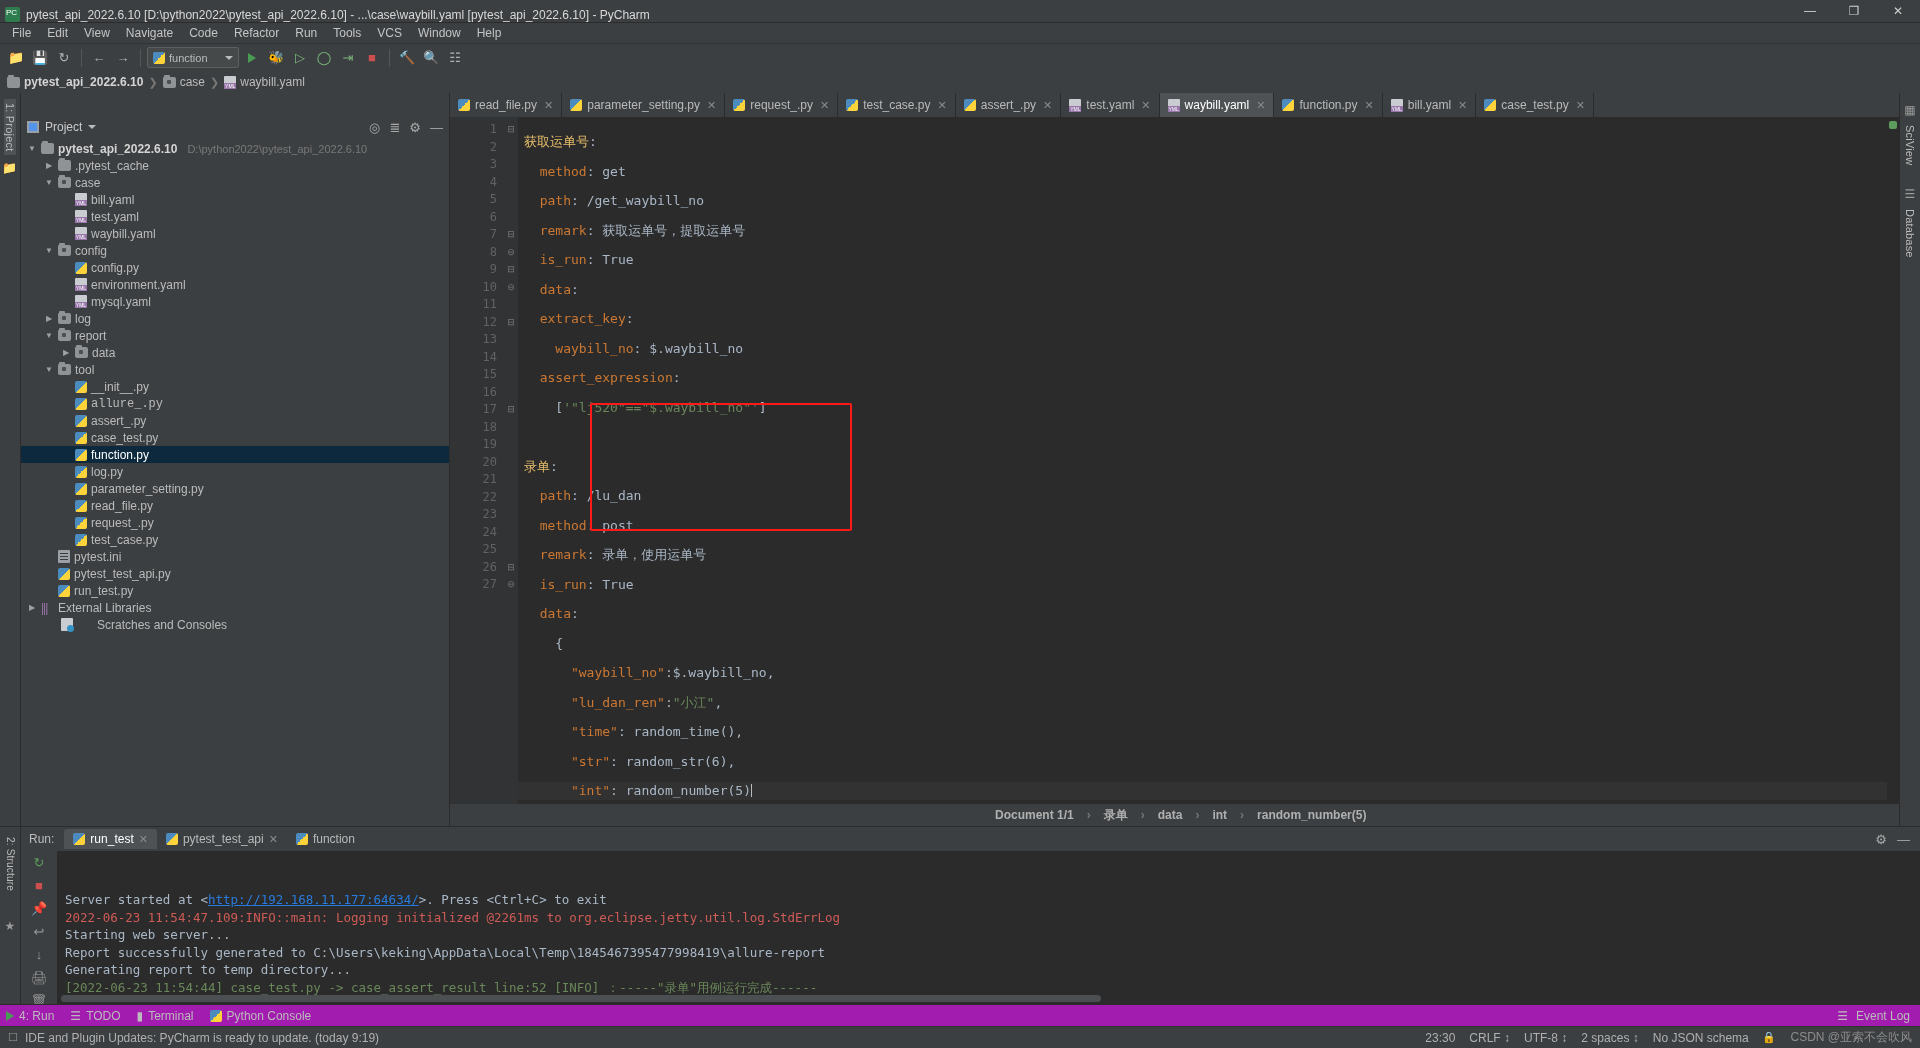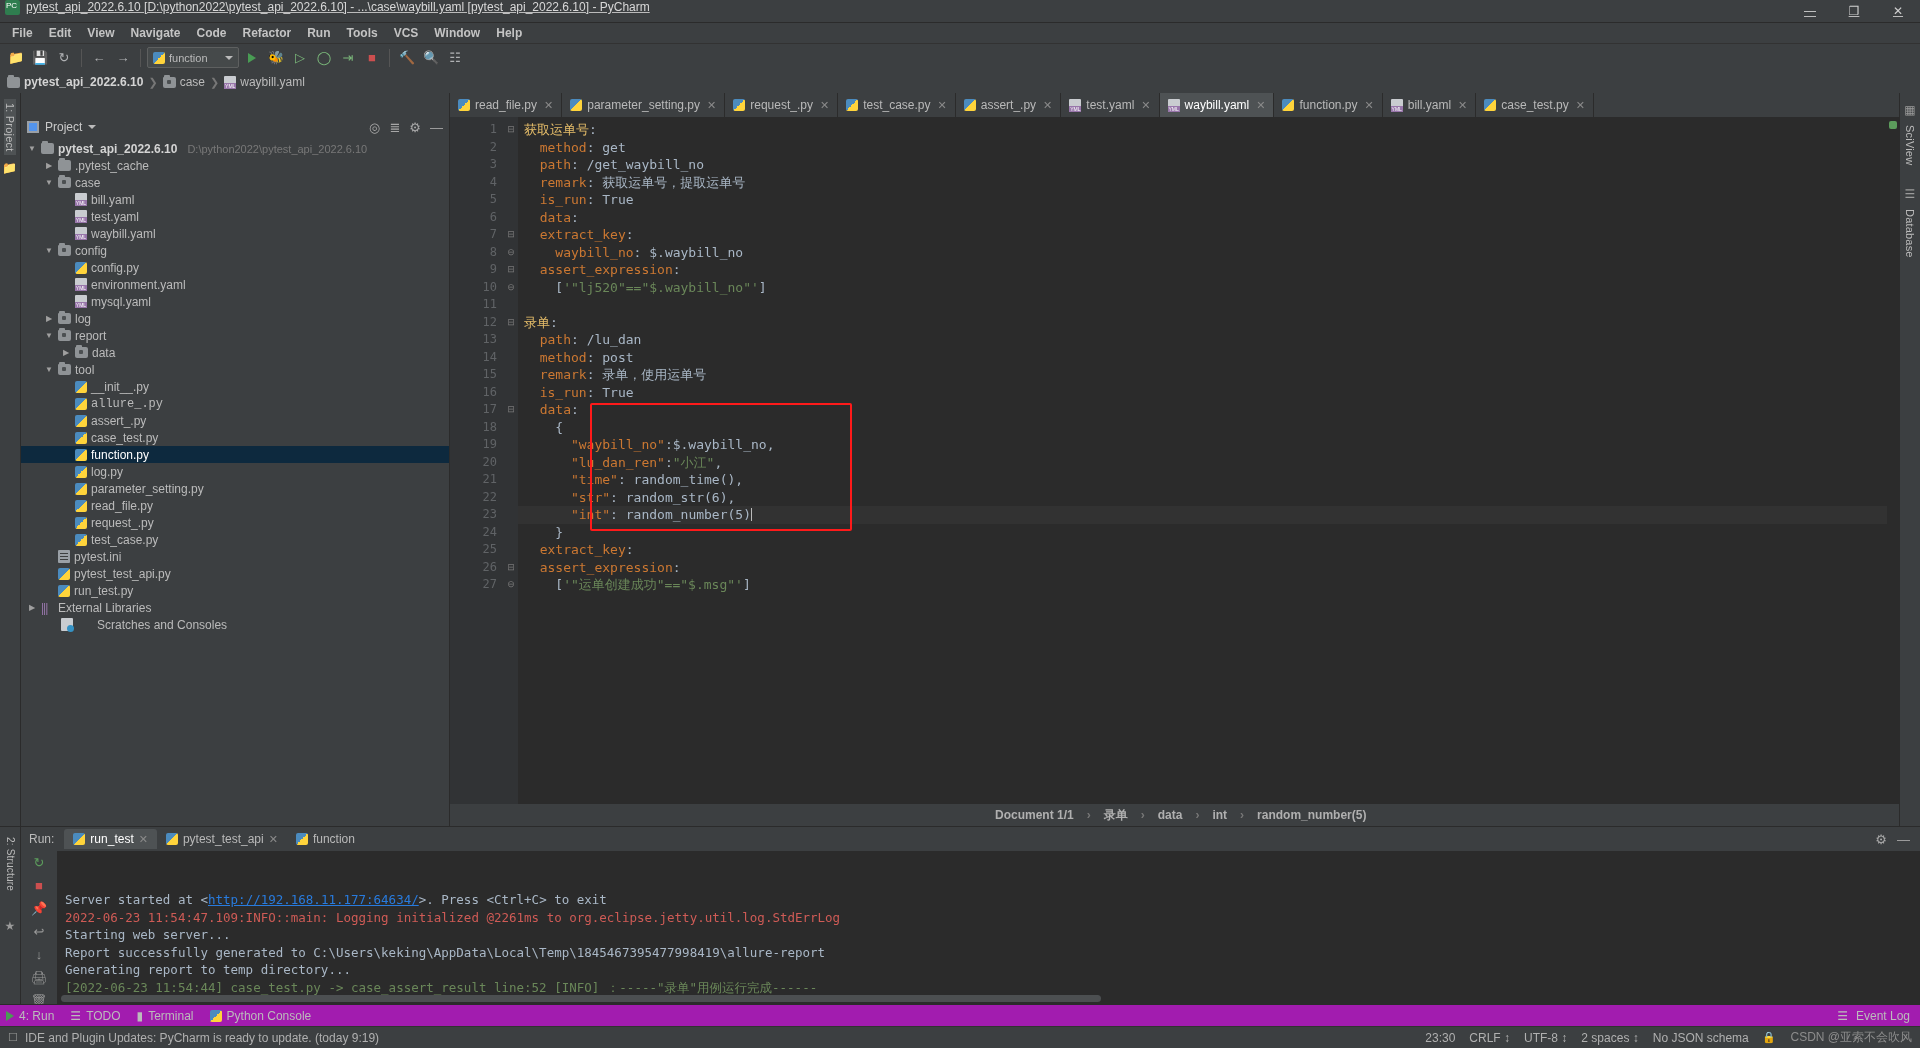--- a/index.html
+++ b/index.html
@@ -7,22 +7,22 @@
     width: 1920px; height: 1048px;
     background: #3c3f41;
     font-family: "Liberation Sans", sans-serif;
     overflow: hidden;
     color: #bbbbbb;
   }
   .app { position: relative; width: 1920px; height: 1048px; display: flex; flex-direction: column; }
 
   
   .titlebar {
-    height: 36px; background: #3c3f41; display: flex; align-items: flex-start;
-    border-bottom: 1px solid #2b2b2b; flex: 0 0 22px; text-decoration: underline;
+    height: 36px; background: #3c3f41; display: flex; align-items: flex-end;
+    border-bottom: 1px solid #2b2b2b; flex: 0 0 22px;
   }
   .title-ico {
     width: 15px; height: 15px; margin: 0 6px 0 5px;
     background: #2f7d4f; border-radius: 2px; position: relative; flex: 0 0 15px;
   }
   .title-ico::after {
     content: "PC"; position: absolute; left: 1px; top: 1px;
     font-size: 8px; color: #ffffff; font-family: "Liberation Sans", sans-serif;
   }
   .title-text { font-size: 12px; color: #d8d8d8; white-space: nowrap; }
@@ -31,21 +31,21 @@
     width: 44px; height: 22px; display: flex; align-items: center; justify-content: center;
     font-size: 12px; color: #d0d0d0;
   }
 
   
   .menubar {
     height: 21px; background: #3c3f41; display: flex; align-items: center;
     padding-left: 4px; flex: 0 0 21px; border-bottom: 1px solid #323232;
   }
   .menu-item {
-    font-size: 12px; color: #c4c4c4; padding: 2px 8px; white-space: nowrap; font-weight: bold;
+    font-size: 12px; color: #c4c4c4; padding: 2px 8px; white-space: nowrap;
   }
 
   
   .toolbar {
     height: 27px; background: #3c3f41; display: flex; align-items: center;
     padding-left: 5px; gap: 2px; flex: 0 0 27px;
   }
   .tb-ico {
     width: 22px; height: 22px; display: flex; align-items: center; justify-content: center;
     font-size: 13px; color: #afb1b3; border-radius: 2px;
@@ -163,21 +163,21 @@
     width: 14px; background: #313335; flex: 0 0 14px; padding-top: 4px; position: relative;
   }
   .fold {
     height: 17.5px; line-height: 17.5px; text-align: center; font-size: 9px; color: #777;
   }
 
   .code {
     flex: 1; position: relative; font-family: "DejaVu Sans Mono", monospace;
     font-size: 13px; padding-top: 4px; overflow: hidden; background: #2b2b2b;
   }
-  .cline { height: 17.5px; line-height: 17.5px; white-space: pre; padding-left: 6px; }
+  .cline { height: 17.5px; line-height: 17.5px; white-space: pre; padding-left: 6px; margin-top: 12px; }
   .cline.cur { background: #323232; }
   .k-key { color: #cc7832; }
   .k-val { color: #a9b7c6; }
   .k-str { color: #6a8759; }
   .k-pl { color: #a9b7c6; }
   .k-anchor { color: #e8bf6a; }
   .cursor-bar {
     display:inline-block;width:1px;height:13px;background:#bbb;vertical-align:-2px;
   }
   .redbox {

